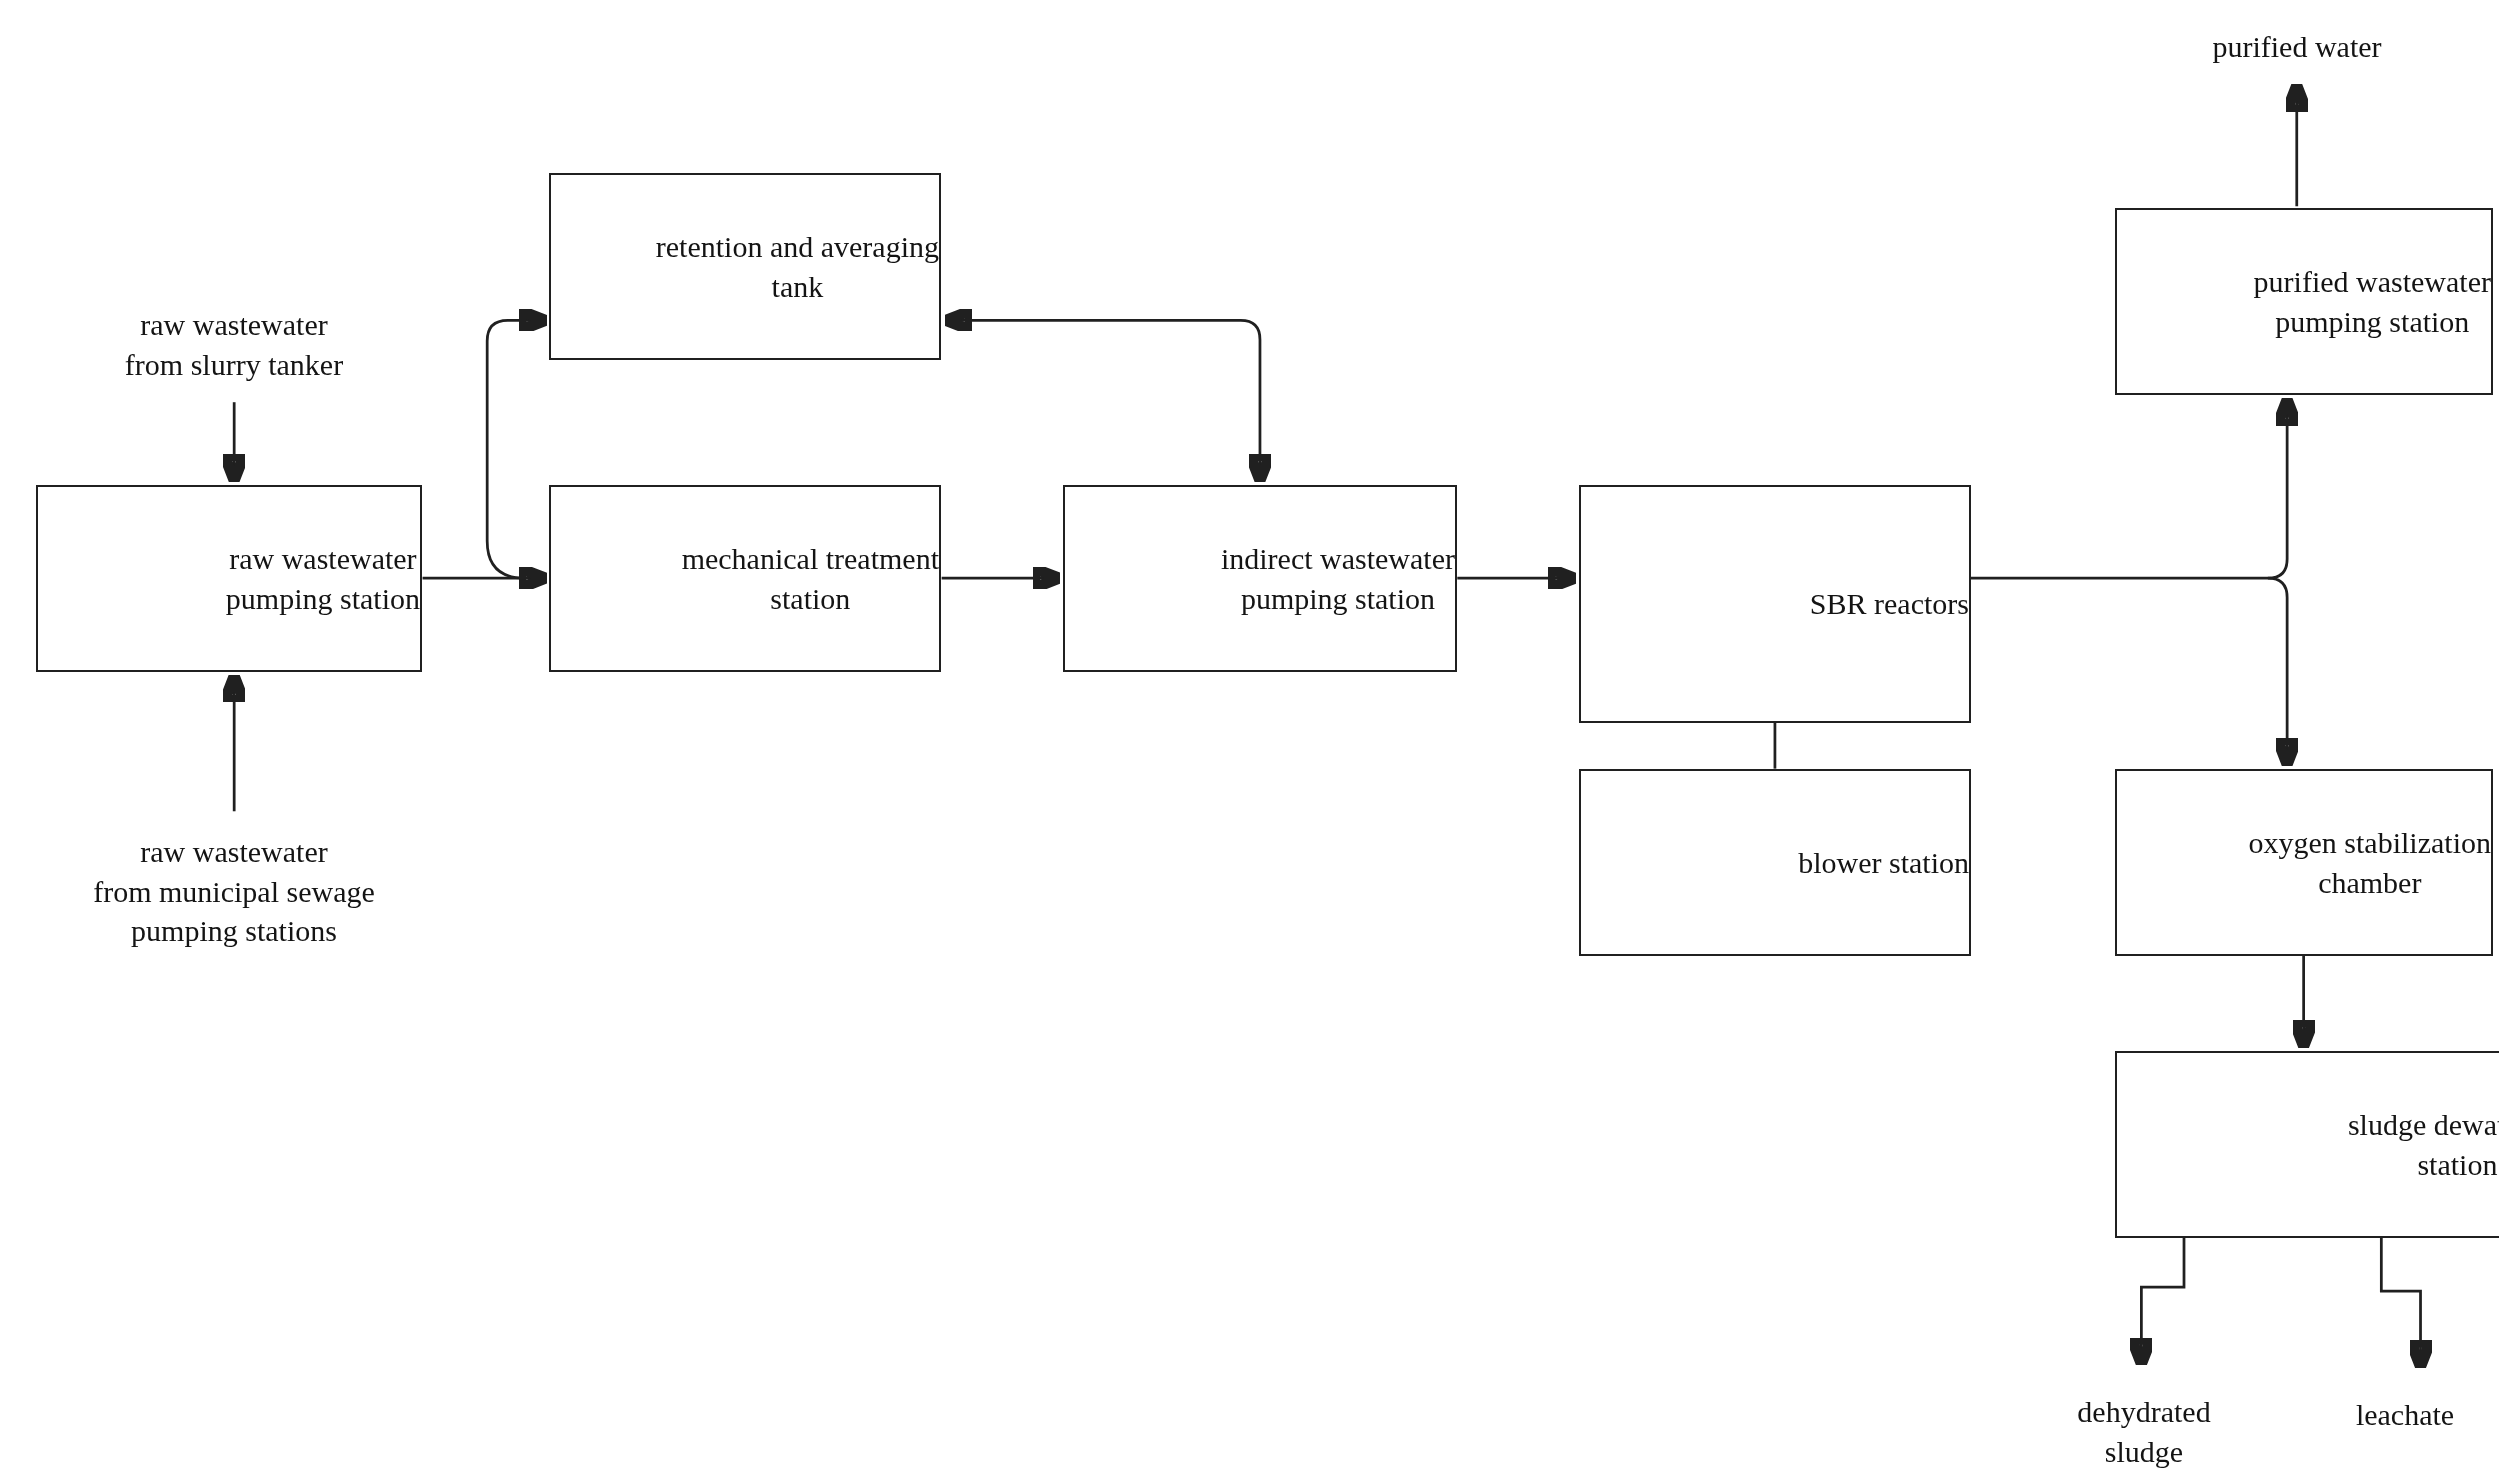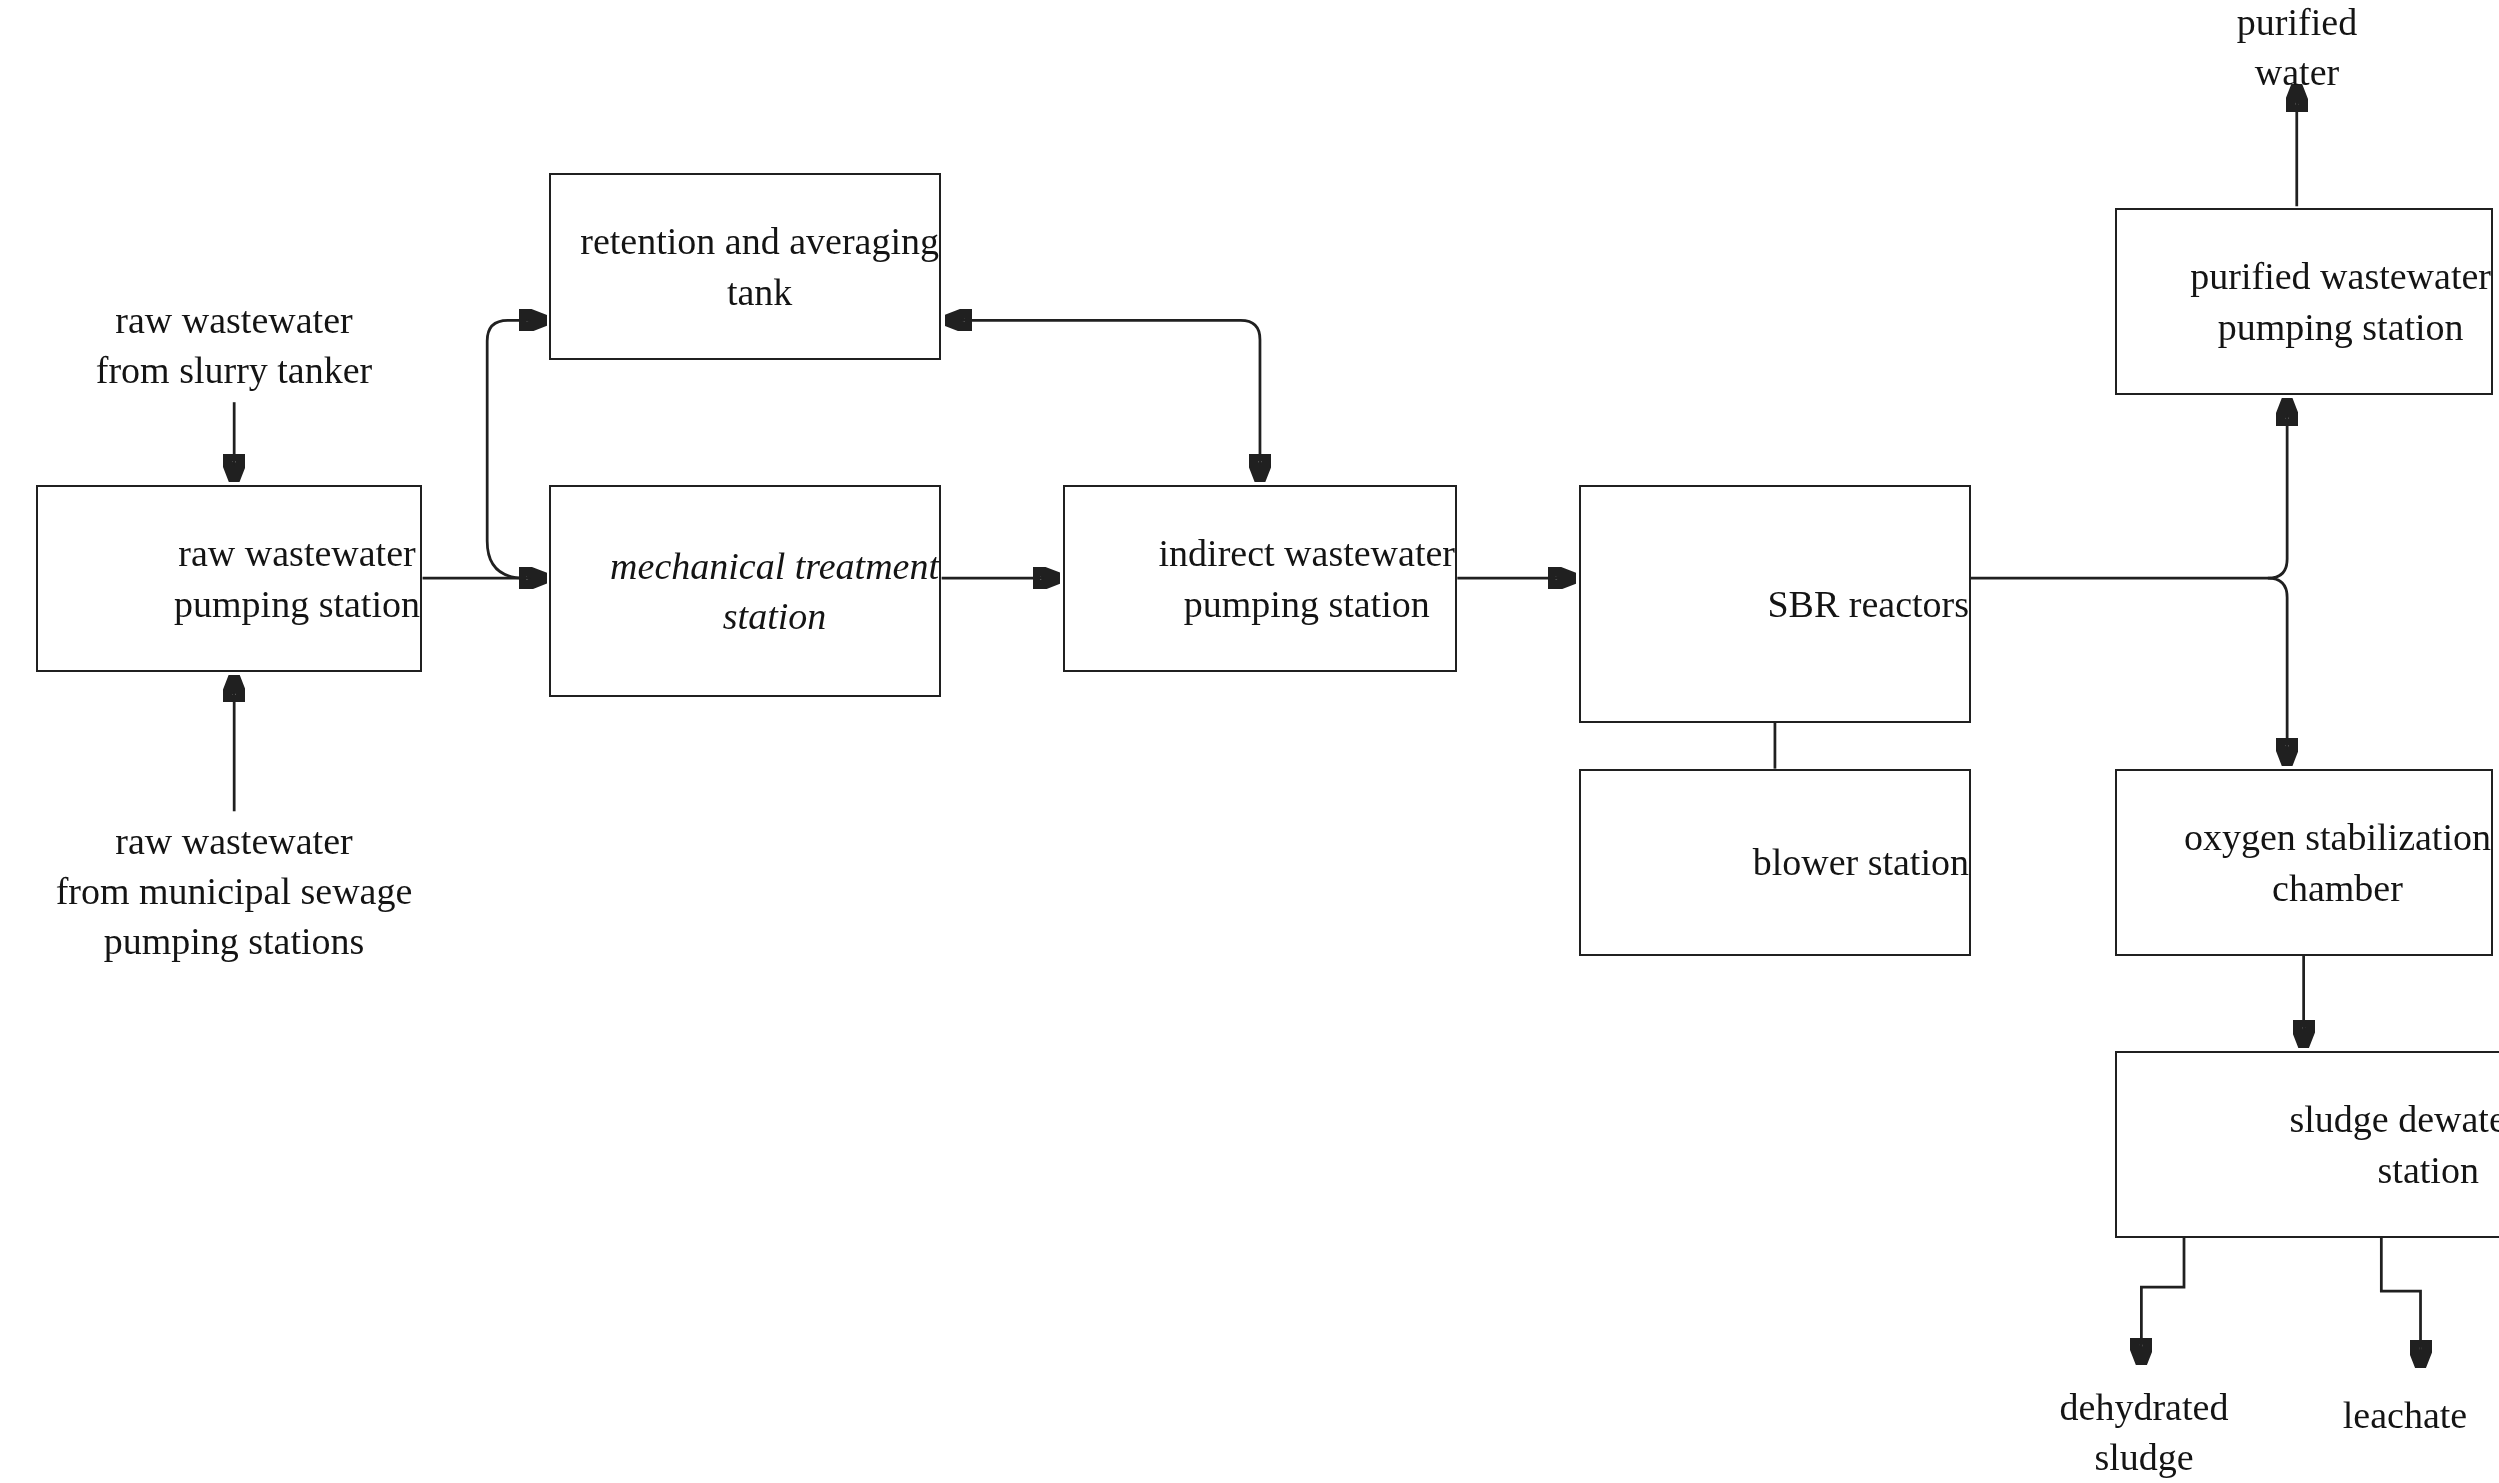--- a/index.html
+++ b/index.html
@@ -33,21 +33,21 @@
     box-sizing: border-box;
     border: 2.8px solid #202020;
     background: #ffffff;
     display: flex;
     align-items: center;
     justify-content: flex-end;
     text-align: center;
   }
   .node span,
   .flabel span {
-    font-size: 38px;
+    font-size: 30px;
     line-height: 1.32;
     white-space: pre-line;
   }
   .flabel {
     position: absolute;
     transform: translate(-50%, -50%);
     text-align: center;
     white-space: nowrap;
   }
 </style>
@@ -82,21 +82,21 @@
   <div class="node" style="left:36px; top:485px; width:386px; height:187px;">
     <span>raw wastewater
 pumping station</span>
   </div>
 
   <div class="node" style="left:549px; top:173px; width:392px; height:187px;">
     <span>retention and averaging
 tank</span>
   </div>
 
-  <div class="node" style="left:549px; top:485px; width:392px; height:212px;font-style:italic;">
+  <div class="node" style="left:549px; top:485px; width:392px; height:187px;">
     <span>mechanical treatment
 station</span>
   </div>
 
   <div class="node" style="left:1063px; top:485px; width:394px; height:187px;padding-left:16px;">
     <span>indirect wastewater
 pumping station</span>
   </div>
 
   <div class="node" style="left:1579px; top:485px; width:392px; height:238px;">

